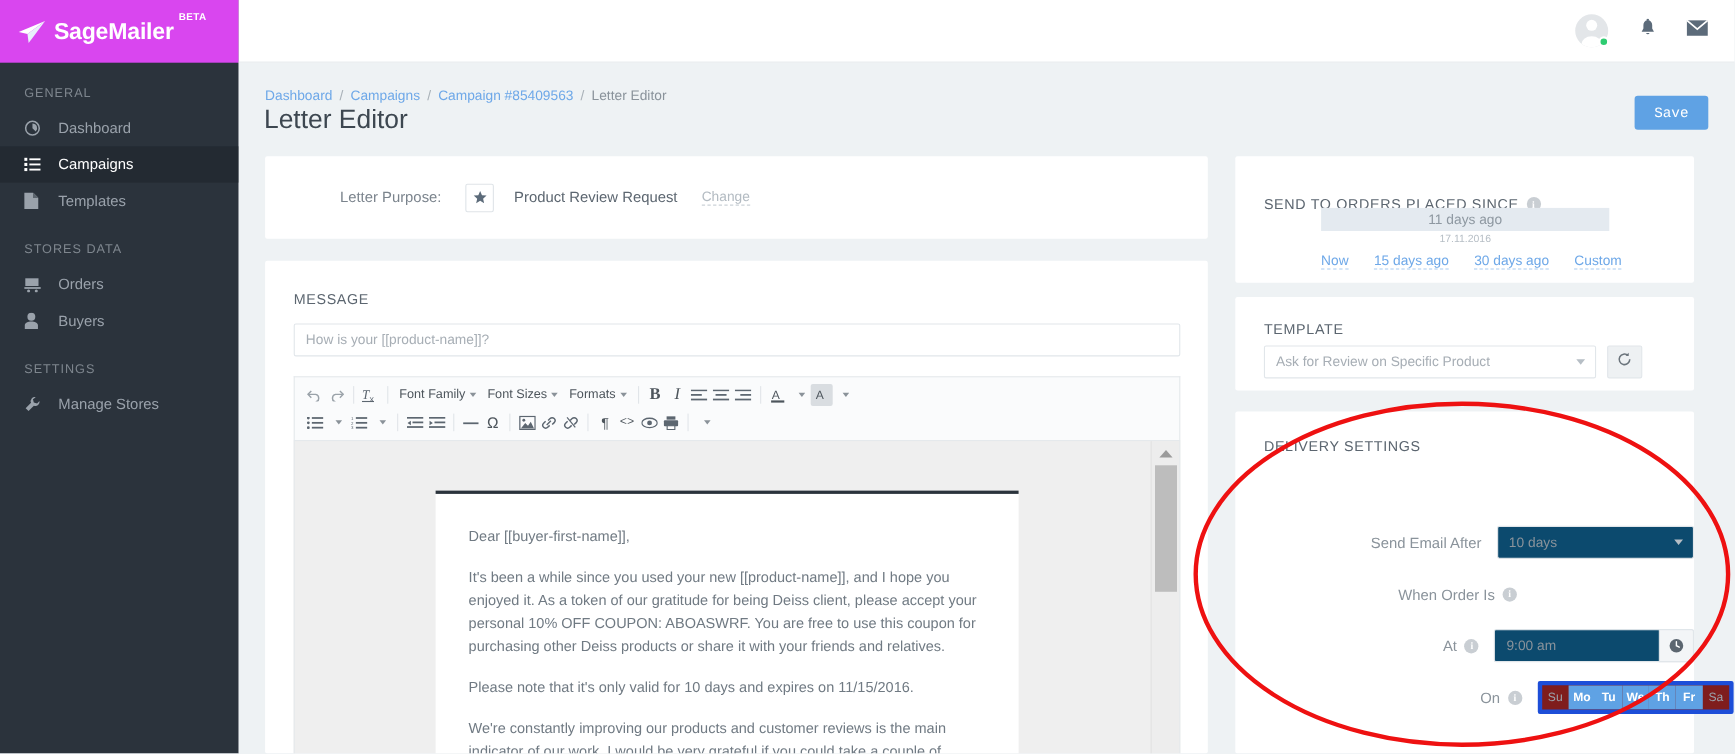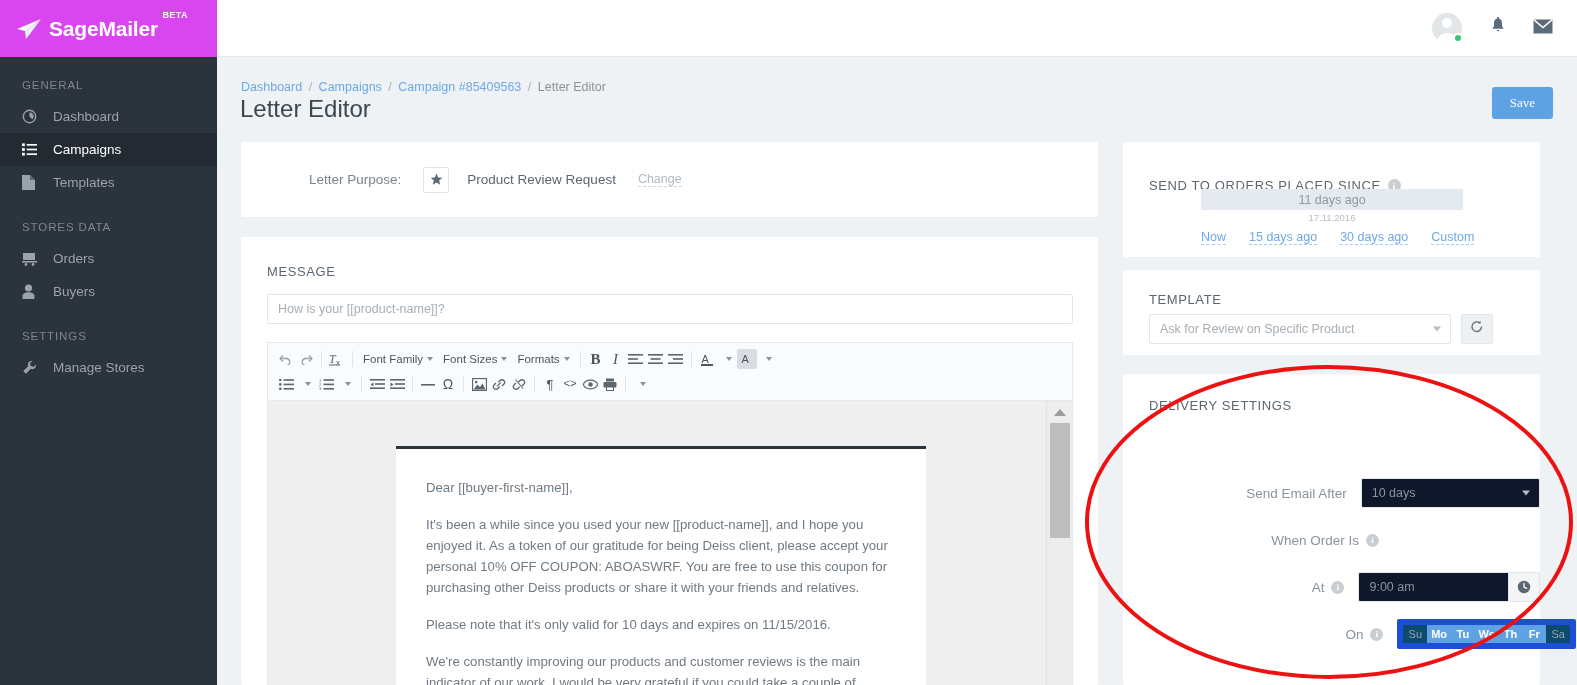--- a/index.html
+++ b/index.html
@@ -91,21 +91,21 @@
   .crumbs .sep { color: #a9b1b8; margin: 0 3px; }
   .page-title {
     position: absolute; left: 23px; top: 38px;
     font-size: 24px; color: #3d4750; font-weight: normal;
   }
   .save-btn {
     position: absolute; right: 24px; top: 30px;
     background: #5fa2e4; color: #ffffff;
     border: none; border-radius: 3px;
     font-size: 13px; padding: 8px 18px; cursor: pointer;
-    font-family: Liberation Serif, serif;
+    font-family: Liberation Mono, monospace;
   }
 
   .card { background: #ffffff; border-radius: 2px; }
 
   
   .purpose-card {
     position: absolute; left: 24px; top: 85px;
     width: 857px; height: 75px;
     display: flex; align-items: center;
   }
@@ -249,36 +249,36 @@
     position: absolute; left: 0; width: 417px; height: 30px;
     display: flex; align-items: center;
   }
   .flabel {
     width: 270px; text-align: right; padding-right: 14px;
     font-size: 13.5px; color: #8a939b;
     display: flex; align-items: center; justify-content: flex-end;
   }
   .fctl {
     width: 202px; height: 30px;
-    border: 1px solid #e1e6ea; border-radius: 2px; background: #0f172a;
+    border: 1px solid #e1e6ea; border-radius: 2px; background: #0c4a6e;
     display: flex; align-items: center; padding: 0 10px;
     font-size: 12.5px; color: #8a939b; position: relative; cursor: pointer;
   }
   .time-ctl { padding-right: 38px; }
   .clock-btn {
     position: absolute; right: -1px; top: -1px;
     width: 32px; height: 30px; background: #f3f5f7;
     border: 1px solid #e1e6ea; border-radius: 0 2px 2px 0;
     display: flex; align-items: center; justify-content: center;
     color: #5c6670;
   }
   .days-ctl {
     width: 202px; height: 30px;
-    border: 6px solid #1d4ed8; border-radius: 2px;
-    display: flex; overflow: hidden; background: #0c4a6e;
+    border: 4px solid #1d4ed8; border-radius: 2px;
+    display: flex; overflow: hidden; background: #7f1d1d;
   }
   .day {
     flex: 1; display: flex; align-items: center; justify-content: center;
     font-size: 11px; color: #9aa2ab; cursor: pointer;
   }
   .day.on { background: #5fa2e4; color: #ffffff; font-weight: bold; }
 
   
   .annot {
     position: absolute; left: 1085px; top: 365px;

